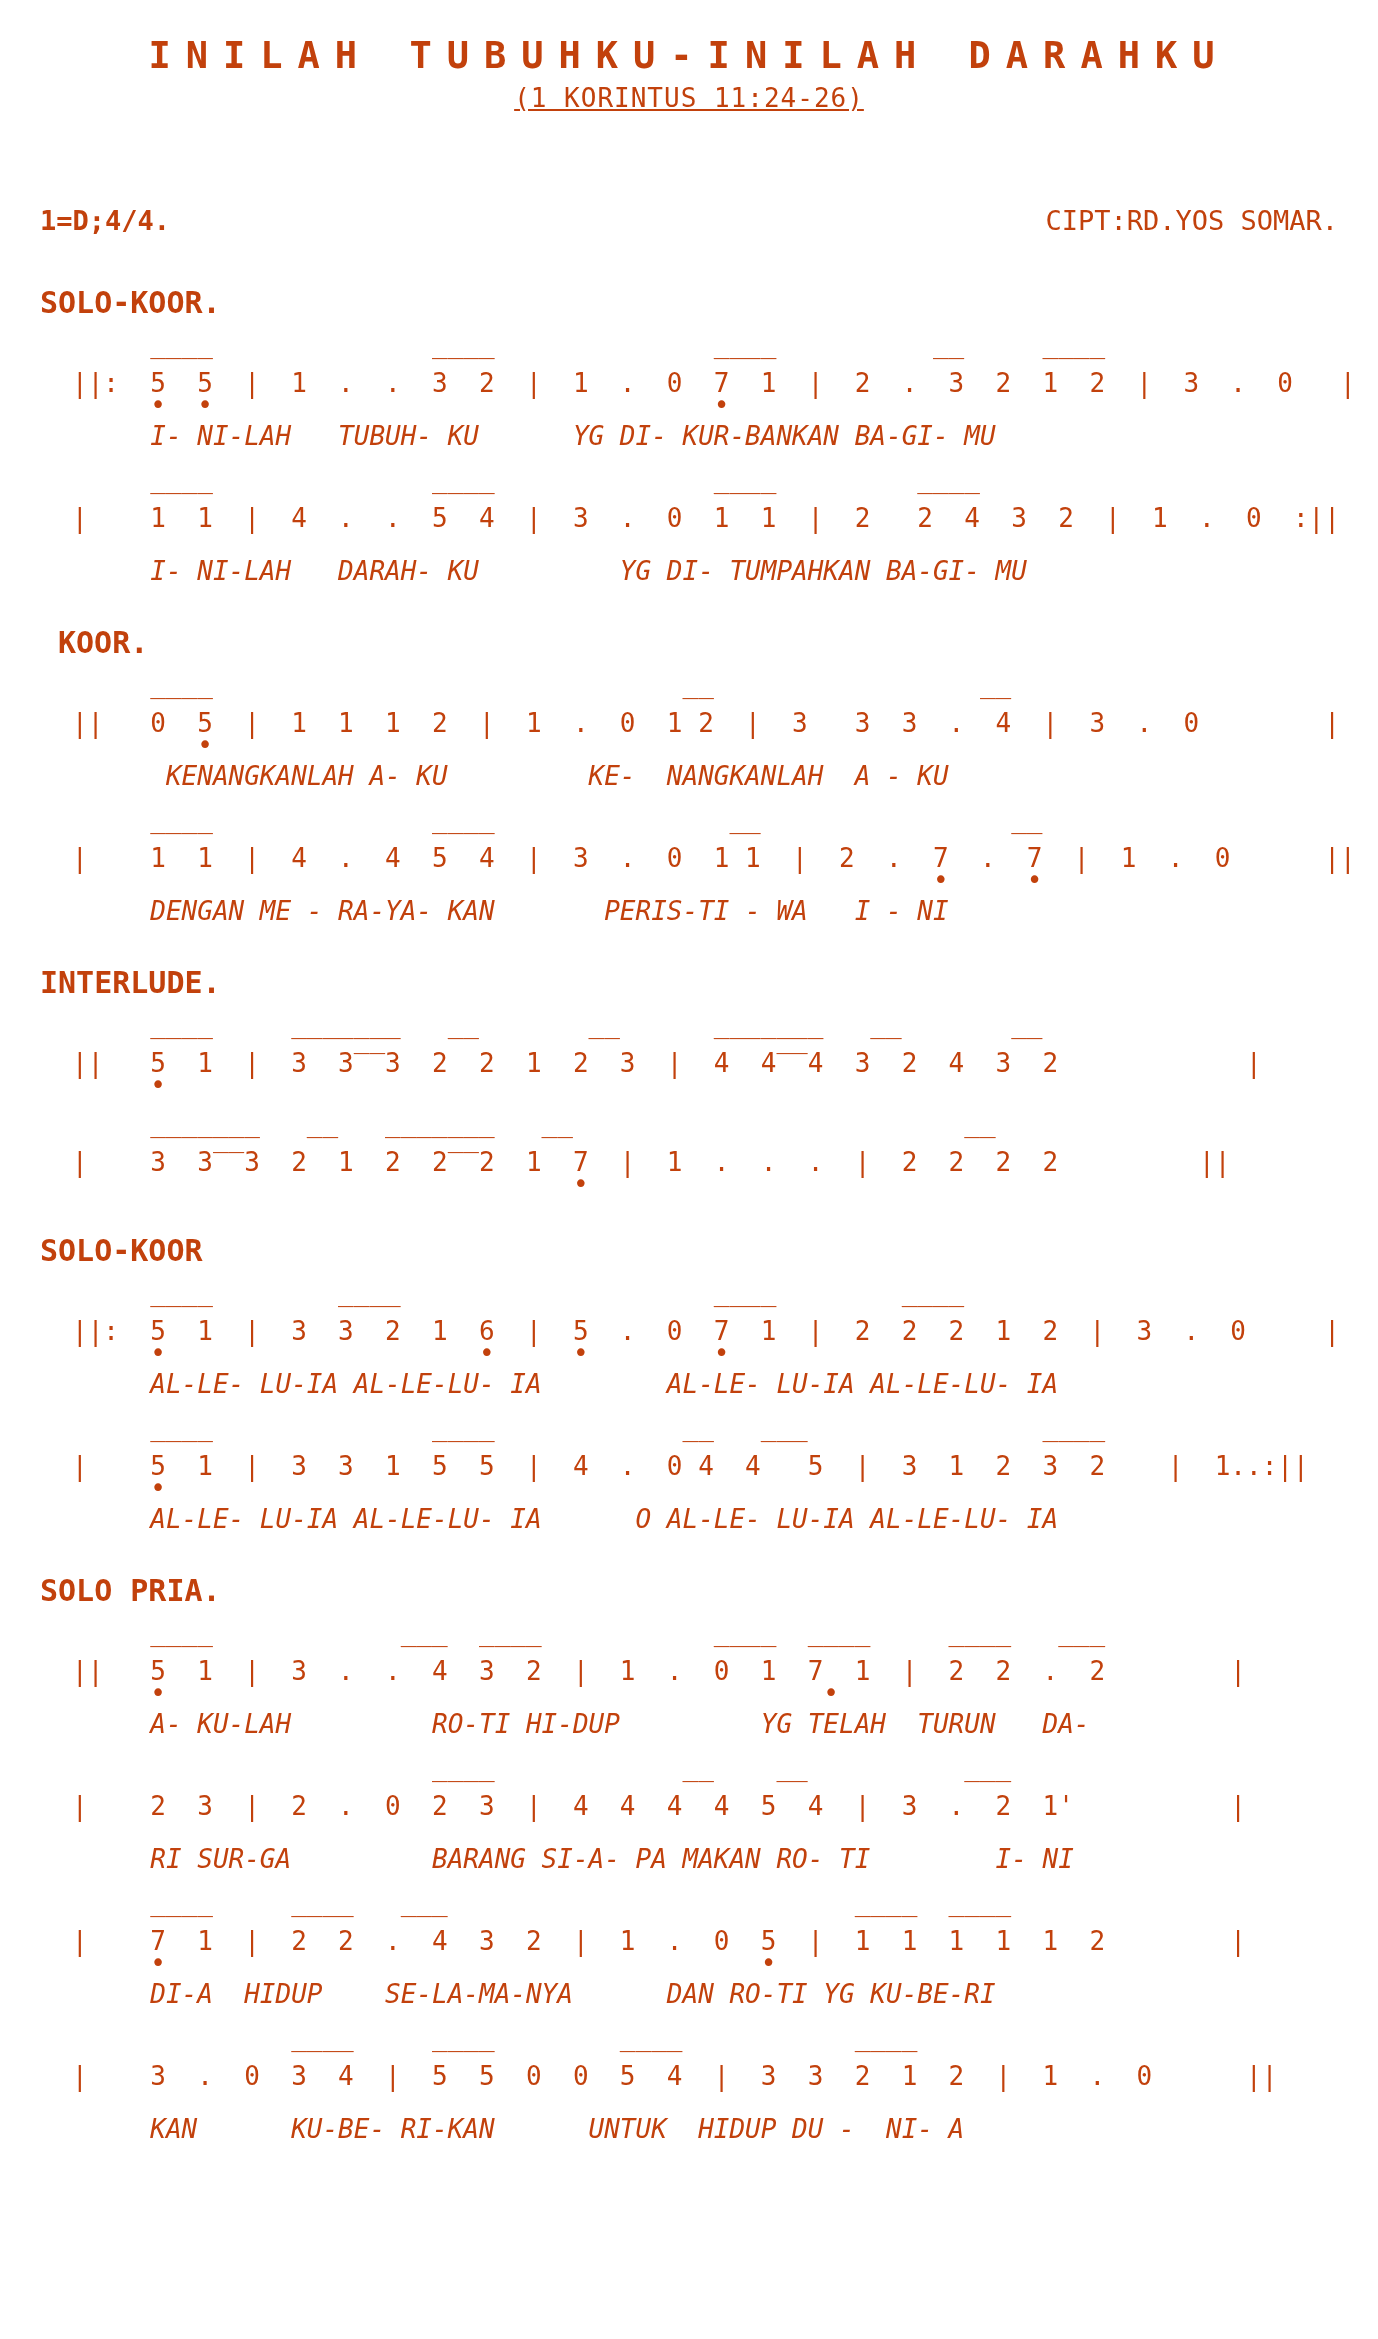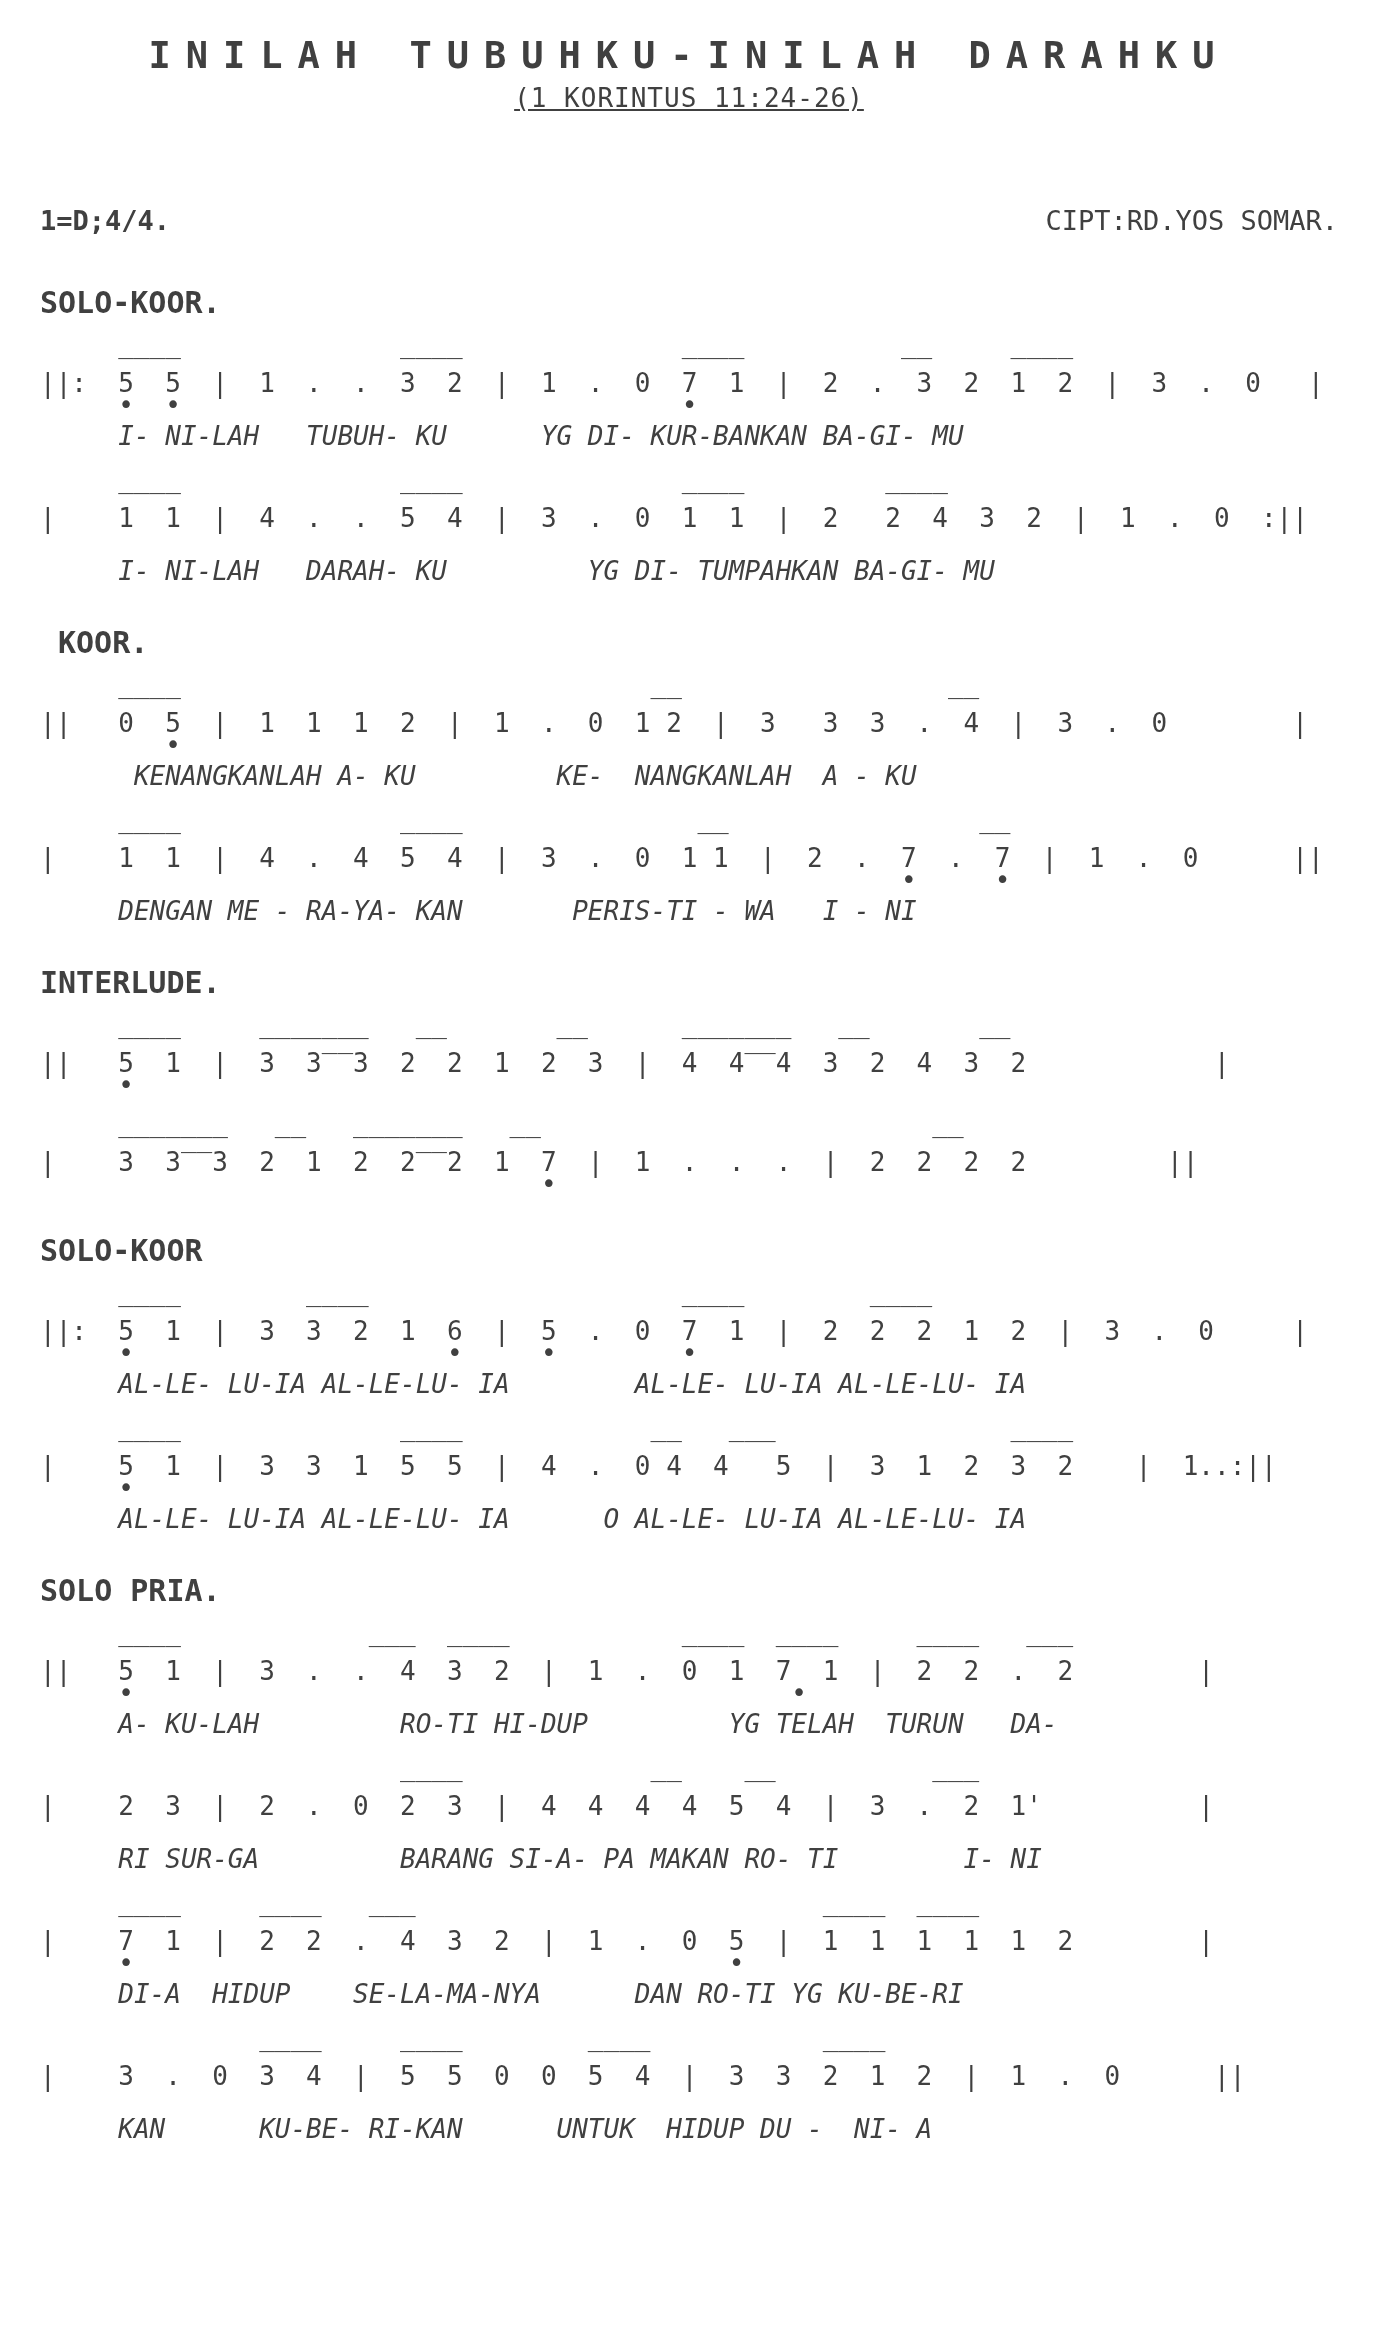--- a/index.html
+++ b/index.html
@@ -6,21 +6,21 @@
   .page {
     position: relative;
     width: 1378px;
     height: 2339px;
     margin: 0 auto;
     background: #ffffff;
     box-sizing: border-box;
     padding: 26px 40px 9px 40px;
     overflow: hidden;
     font-family: "DejaVu Sans Mono", "Liberation Mono", monospace;
-    color: #404040;
+    color: #c2410c;
   }
   .title {
     text-align: center;
     font-weight: bold;
     font-size: 37px;
     letter-spacing: 15px;
     white-space: nowrap;
     margin-top: 8px;
   }
   .subtitle {
@@ -45,21 +45,21 @@
   #score { margin-top: 50px; }
   .section-heading {
     font-weight: bold;
     font-size: 30px;
     height: 34px;
     line-height: 34px;
     margin-bottom: 16px;
     white-space: pre;
   }
   .section-heading.indent { padding-left: 18px; }
-  .m-row { white-space: pre; font-size: 26px; }
+  .m-row { white-space: pre; font-size: 26px; margin-left: 32px; }
   .m-beam  { height: 16px; line-height: 16px; overflow: visible; }
   .m-sub   { height: 14px; line-height: 14px; overflow: visible; }
   .m-notes { height: 34px; line-height: 34px; }
   .m-dots  { height: 15px; line-height: 10px; overflow: visible; }
   .m-lyrics{ height: 30px; line-height: 30px; margin-top: 6px; font-style: italic; }
   .music-line { margin-bottom: 20px; }
 </style>
 </head>
 <body>
 

